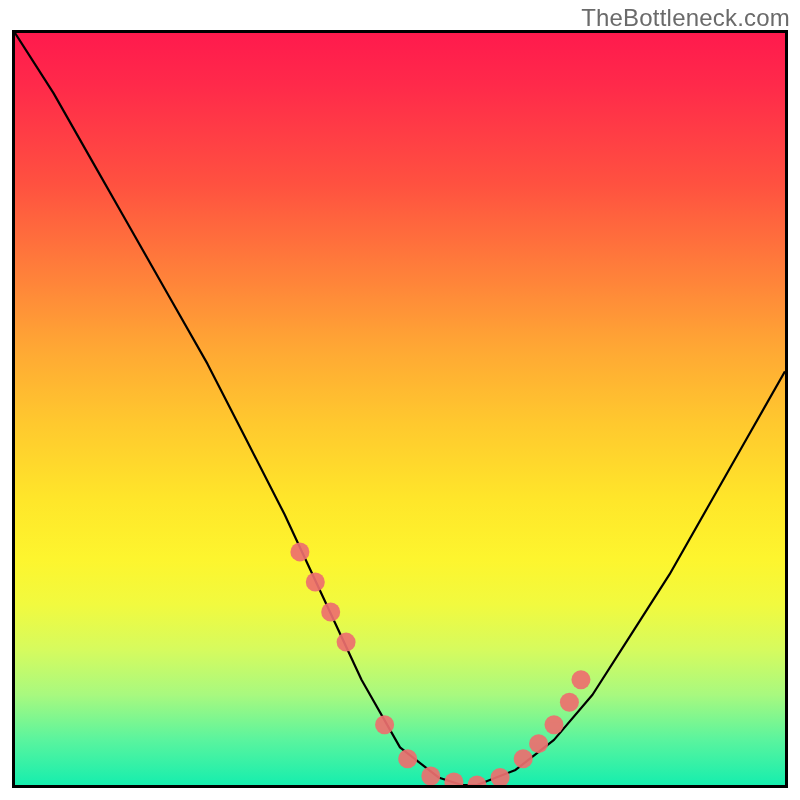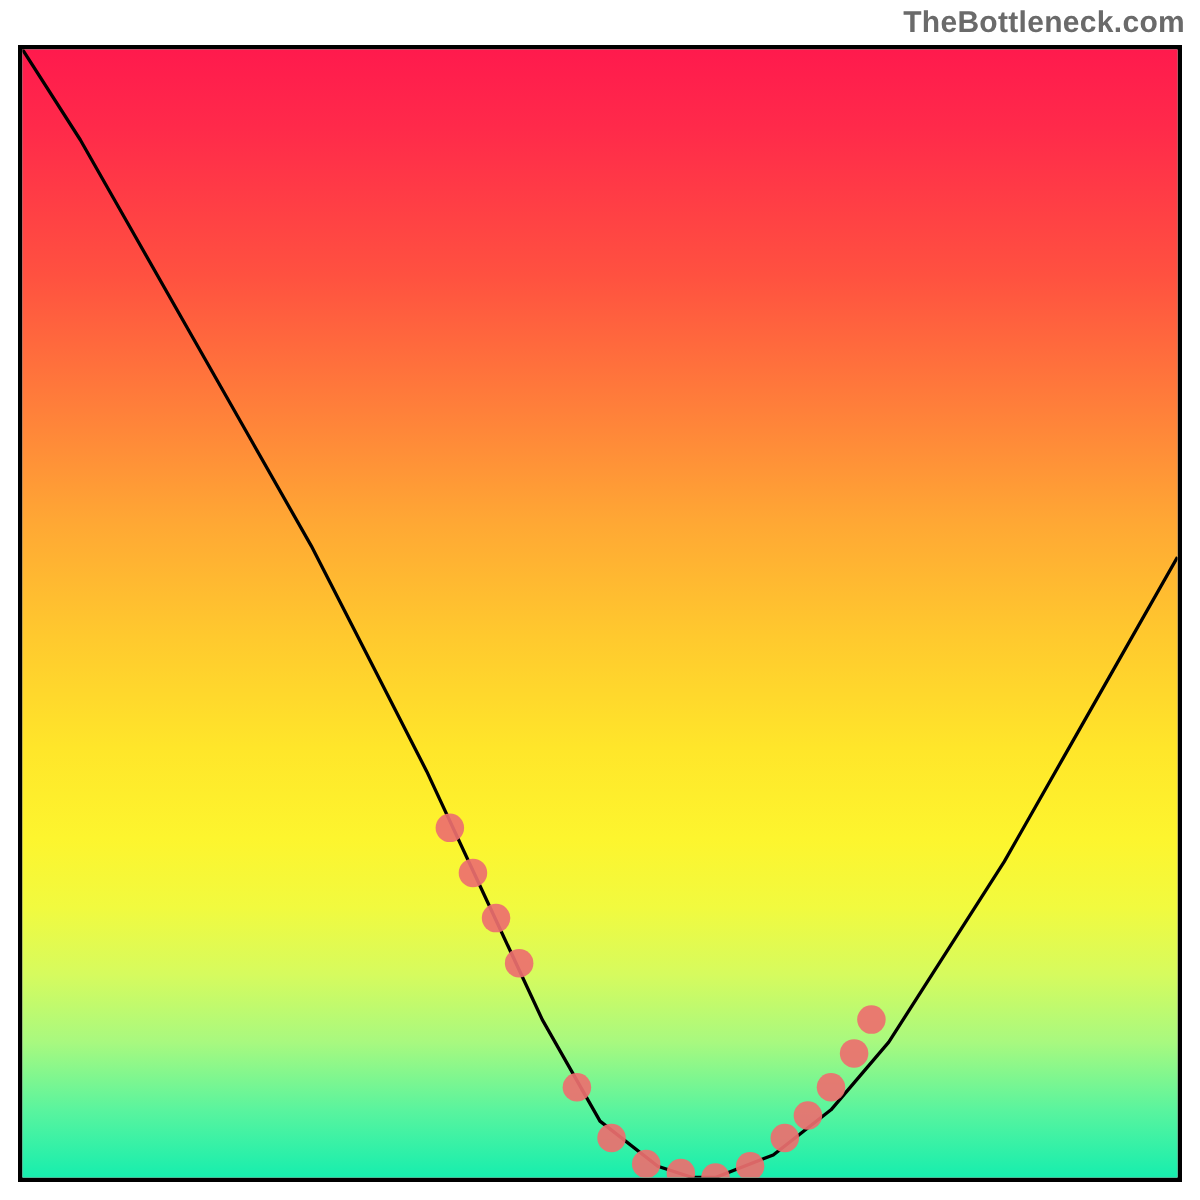--- a/index.html
+++ b/index.html
@@ -7,22 +7,22 @@
   .container {
     position: relative;
     width: 800px;
     height: 800px;
   }
   .watermark {
     position: absolute;
     top: 4px;
     right: 10px;
     font-family: Arial, Helvetica, sans-serif;
-    font-size: 20px;
-    font-weight: bold;
+    font-size: 24px;
+    font-weight: normal;
     color: #6a6a6a;
     z-index: 10;
     letter-spacing: 0.2px;
   }
   .plot-outer {
     position: absolute;
     left: 12px;
     top: 30px;
     width: 776px;
     height: 758px;

